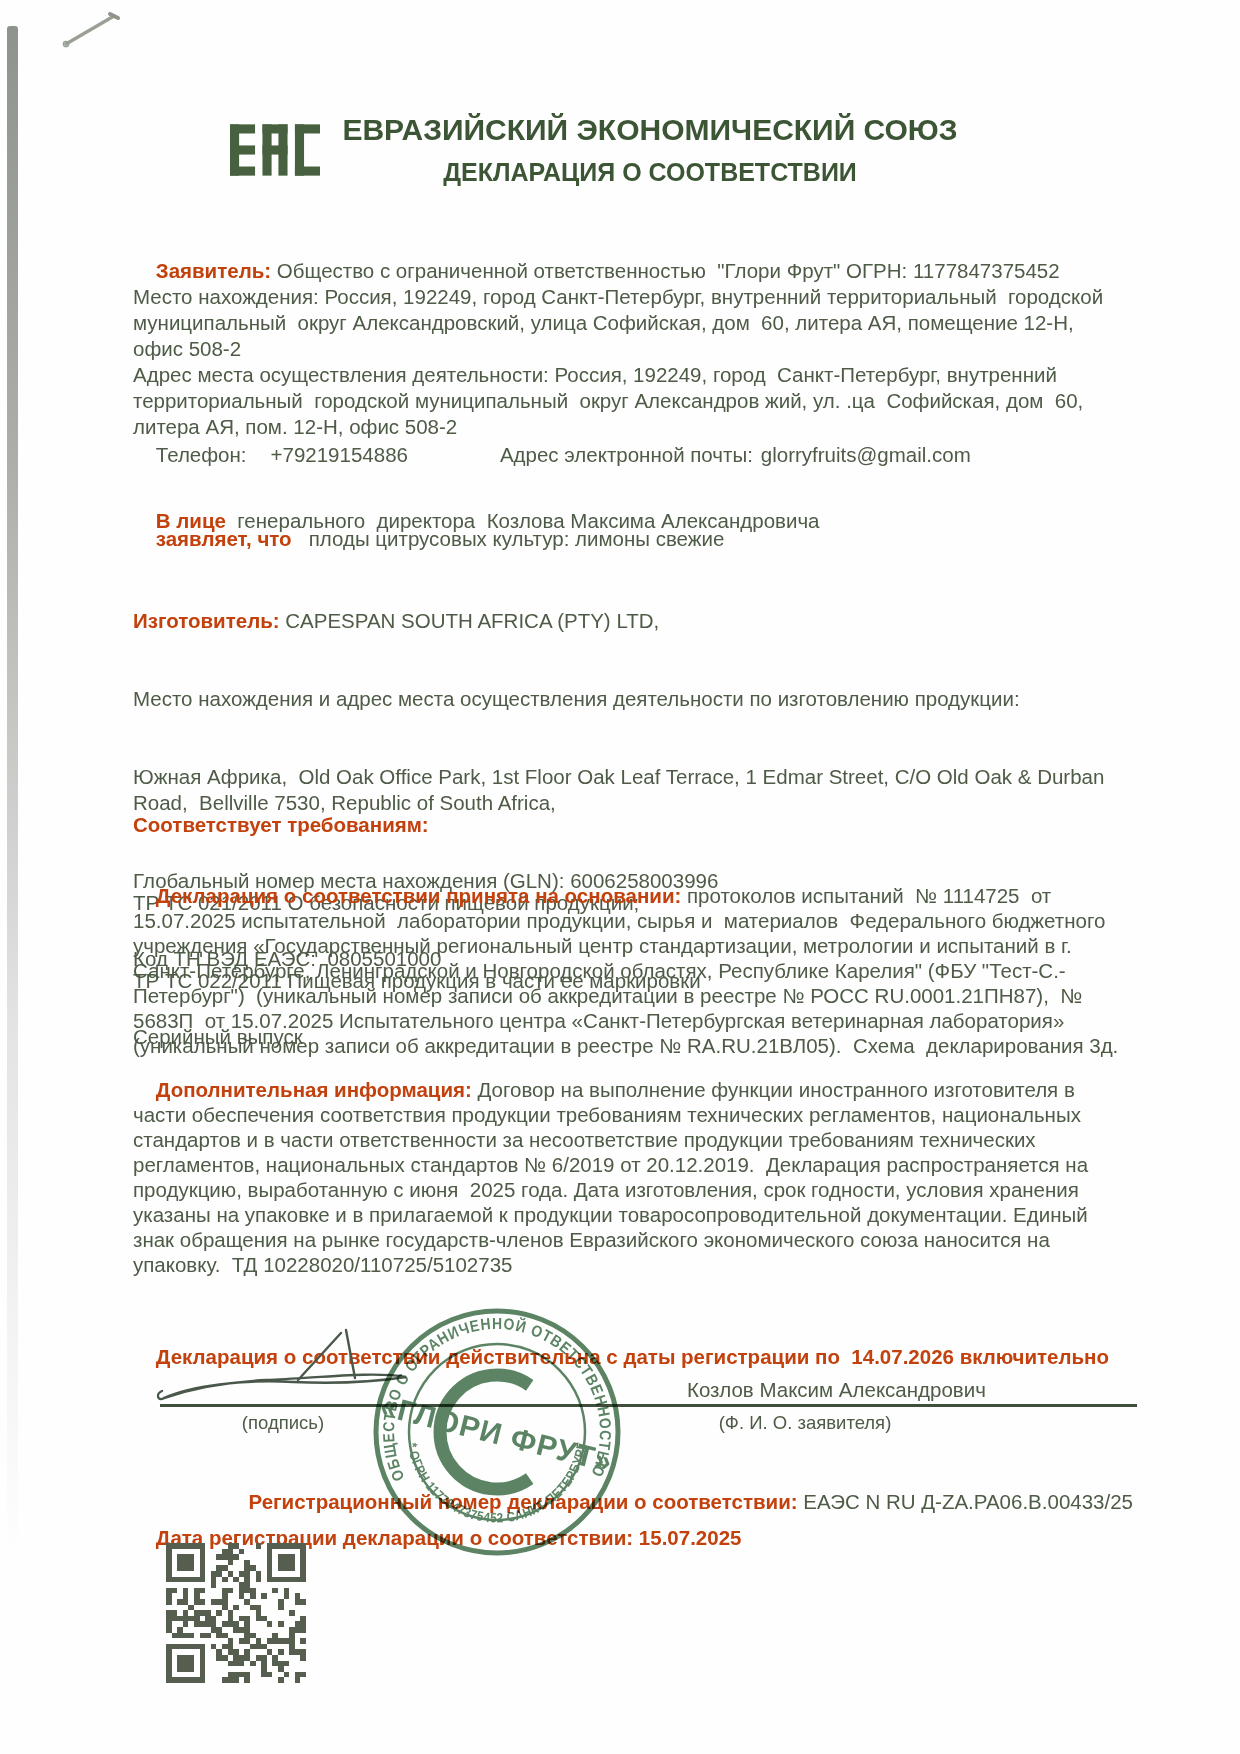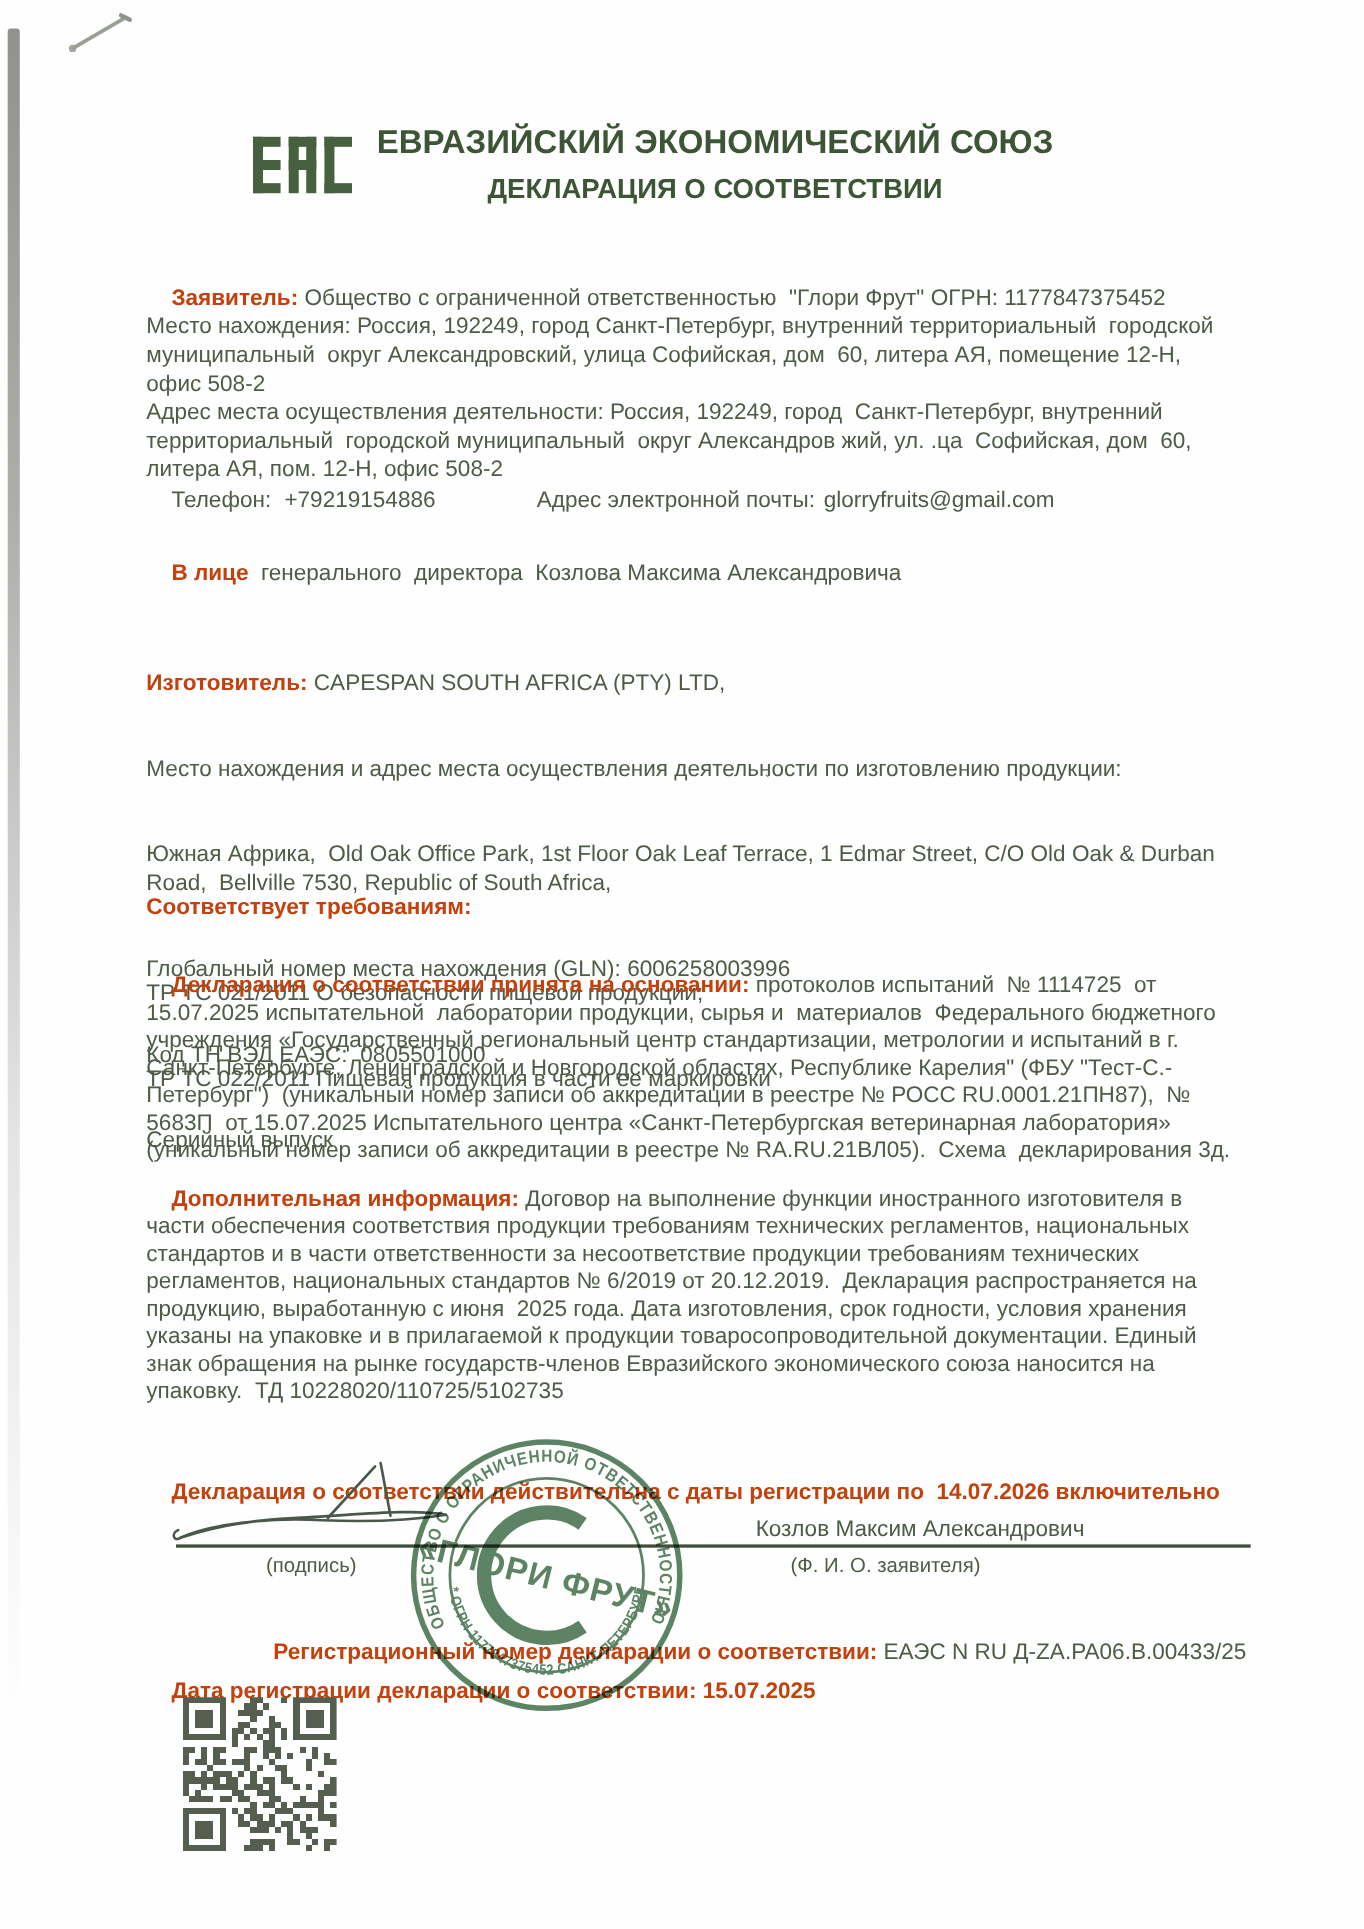--- a/index.html
+++ b/index.html
@@ -48,27 +48,30 @@
 
   <div class="abs title" style="left:280px;top:113px;width:740px;font-size:30px;">ЕВРАЗИЙСКИЙ ЭКОНОМИЧЕСКИЙ СОЮЗ</div>
   <div class="abs title" style="left:280px;top:158px;width:740px;font-size:25px;">ДЕКЛАРАЦИЯ О СООТВЕТСТВИИ</div>
 
   <div class="abs para" style="left:133px;top:232px;width:990px;">
     <span class="b">Заявитель:</span><span> Общество с ограниченной ответственностью  "Глори Фрут" ОГРН: 1177847375452
 Место нахождения: Россия, 192249, город Санкт-Петербург, внутренний территориальный  городской муниципальный  округ Александровский, улица Софийская, дом  60, литера АЯ, помещение 12-Н, офис 508-2
 Адрес места осуществления деятельности: Россия, 192249, город  Санкт-Петербург, внутренний территориальный  городской муниципальный  округ Александров жий, ул. .ца  Софийская, дом  60, литера АЯ, пом. 12-Н, офис 508-2</span>
   </div>
   <div class="abs para" style="left:133px;top:416px;width:990px;">
-    <span>Телефон:</span><span style="margin-left:12px;">+79219154886</span><span style="margin-left:92px;">Адрес электронной почты:</span><span style="margin-left:8px;">glorryfruits@gmail.com</span>
+    <span>Телефон:</span><span style="margin-left:24px;">+79219154886</span><span style="margin-left:92px;">Адрес электронной почты:</span><span style="margin-left:8px;">glorryfruits@gmail.com</span>
   </div>
 
   <div class="abs para" style="left:133px;top:482px;width:990px;">
     <span class="b">В лице</span><span>  генерального  директора  Козлова Максима Александровича</span>
   </div>
 
+  <div class="abs para" style="left:133px;top:500px;width:990px;">
+    <span class="b">заявляет, что</span><span>   плоды цитрусовых культур: лимоны свежие</span>
+  </div>
 
   <div class="abs para" style="left:133px;top:556px;width:990px;">
     <div><span class="b">Изготовитель:</span><span> CAPESPAN SOUTH AFRICA (PTY) LTD,</span></div>
     <div>Место нахождения и адрес места осуществления деятельности по изготовлению продукции:</div>
     <div>Южная Африка,  Old Oak Office Park, 1st Floor Oak Leaf Terrace, 1 Edmar Street, C/O Old Oak &amp; Durban Road,  Bellville 7530, Republic of South Africa,</div>
     <div>Глобальный номер места нахождения (GLN): 6006258003996</div>
     <div>Код ТН ВЭД ЕАЭС:  0805501000</div>
     <div>Серийный выпуск</div>
   </div>
 

